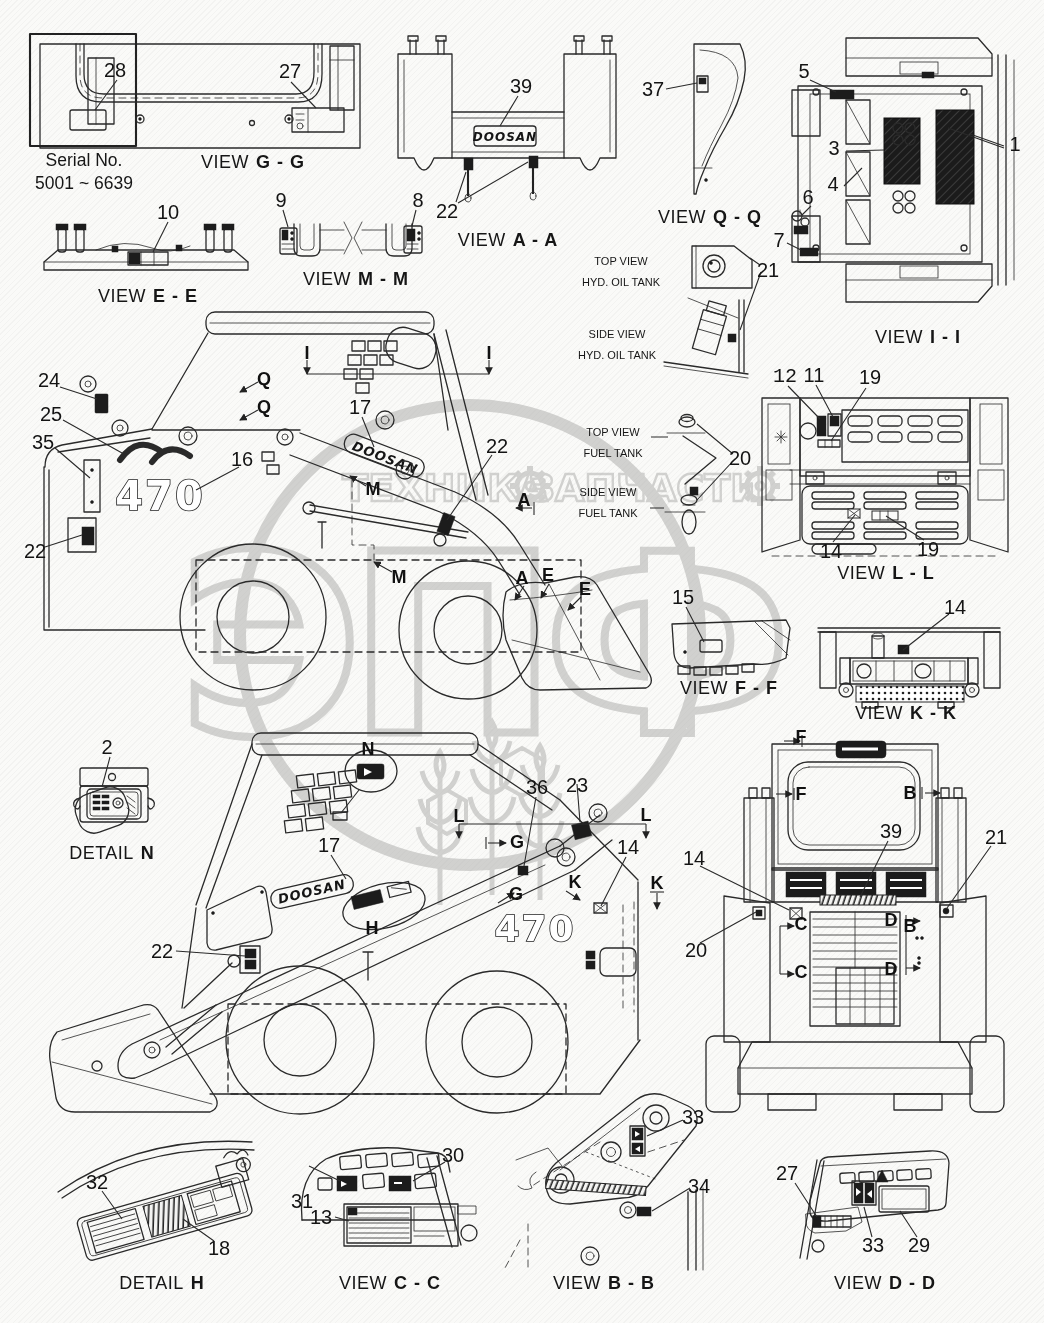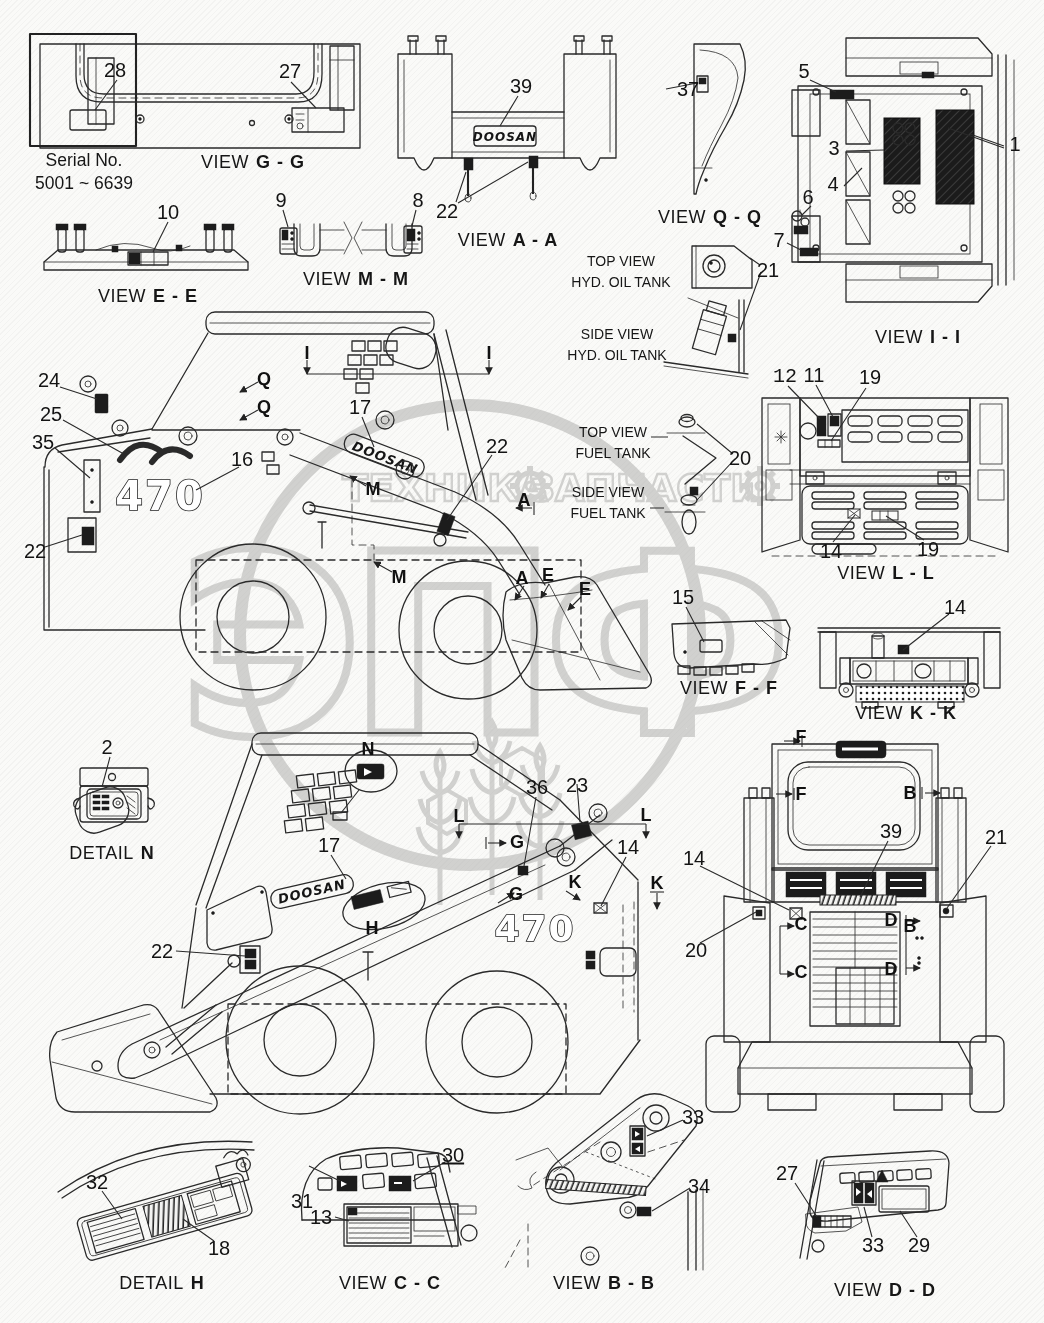--- a/index.html
+++ b/index.html
@@ -7,21 +7,21 @@
   .canvas{position:relative;width:1044px;height:1323px;margin:0 auto;overflow:hidden;
     background:#fafaf8;
     background-image:repeating-linear-gradient(135deg,rgba(110,110,110,.05) 0 1px,transparent 1px 4px);
     font-family:"Liberation Sans",sans-serif;color:#1a1a1a;}
   svg{position:absolute;left:0;top:0;}
   #overlay{position:absolute;left:0;top:0;width:100%;height:100%;}
   .callout{position:absolute;transform:translate(-50%,-50%);font-size:20px;color:#141414;white-space:nowrap;}
   .sec{position:absolute;transform:translate(-50%,-50%);font-size:18px;font-weight:bold;color:#111;white-space:nowrap;}
   .vlabel{position:absolute;transform:translate(-50%,-50%);font-size:18px;letter-spacing:.5px;white-space:nowrap;color:#161616;}
   .vlabel b{margin-left:7px;letter-spacing:1px;}
-  .anno{position:absolute;transform:translate(-50%,-50%);font-size:14px;line-height:21px;text-align:center;white-space:nowrap;color:#161616;}
+  .anno{position:absolute;transform:translate(-50%,-50%);font-size:11px;line-height:21px;text-align:center;white-space:nowrap;color:#161616;}
   .serial{position:absolute;left:26px;top:149px;width:116px;text-align:center;font-size:17.5px;line-height:23px;color:#161616;}
   
   .s{stroke:#2a2a2a;fill:none;stroke-width:1.3;stroke-linecap:round;stroke-linejoin:round;}
   .s2{stroke:#222;fill:none;stroke-width:2.1;stroke-linejoin:round;}
   .th{stroke:#2a2a2a;fill:none;stroke-width:.8;stroke-linecap:round;}
   .dk{fill:#1c1c1c;stroke:#1c1c1c;stroke-width:.5;}
   .ld{stroke:#2a2a2a;stroke-width:1.1;fill:none;}
   .dsh{stroke-dasharray:7 5;}
   .dot{stroke-dasharray:2 4;}
   .ar{marker-end:url(#ah);}
@@ -697,21 +697,21 @@
     <div>Serial No.</div>
     <div>5001 ~ 6639</div>
   </div>
 <div class="callout" style="left: 115px; top: 70px;">28</div>
       <div class="callout" style="left: 290px; top: 71px;">27</div>
       <div class="callout" style="left: 521px; top: 86px;">39</div>
       <div class="callout" style="left: 447px; top: 211px;">22</div>
       <div class="callout" style="left: 418px; top: 200px;">8</div>
       <div class="callout" style="left: 281px; top: 200px;">9</div>
       <div class="callout" style="left: 168px; top: 212px;">10</div>
-      <div class="callout" style="left: 653px; top: 89px; margin-left: 35px;">37</div>
+      <div class="callout" style="left: 653px; top: 89px;">37</div>
       <div class="callout" style="left: 804px; top: 71px;">5</div>
       <div class="callout" style="left: 834px; top: 148px;">3</div>
       <div class="callout" style="left: 833px; top: 184px;">4</div>
       <div class="callout" style="left: 808px; top: 197px;">6</div>
       <div class="callout" style="left: 779px; top: 240px;">7</div>
       <div class="callout" style="left: 1015px; top: 144px;">1</div>
       <div class="callout" style="left: 768px; top: 270px;">21</div>
       <div class="callout" style="left: 49px; top: 380px;">24</div>
       <div class="callout" style="left: 51px; top: 414px;">25</div>
       <div class="callout" style="left: 43px; top: 442px;">35</div>
@@ -733,21 +733,21 @@
       <div class="callout" style="left: 628px; top: 847px;">14</div>
       <div class="callout" style="left: 329px; top: 845px;">17</div>
       <div class="callout" style="left: 162px; top: 951px;">22</div>
       <div class="callout" style="left: 891px; top: 831px;">39</div>
       <div class="callout" style="left: 996px; top: 837px;">21</div>
       <div class="callout" style="left: 694px; top: 858px;">14</div>
       <div class="callout" style="left: 696px; top: 950px;">20</div>
       <div class="callout" style="left: 97px; top: 1182px;">32</div>
       <div class="callout" style="left: 219px; top: 1248px;">18</div>
       <div class="callout" style="left: 302px; top: 1201px;">31</div>
-      <div class="callout" style="left: 453px; top: 1155px; text-decoration: underline;">30</div>
+      <div class="callout" style="left: 453px; top: 1155px;">30</div>
       <div class="callout" style="left: 321px; top: 1217px;">13</div>
       <div class="callout" style="left: 693px; top: 1117px;">33</div>
       <div class="callout" style="left: 699px; top: 1186px;">34</div>
       <div class="callout" style="left: 787px; top: 1173px;">27</div>
       <div class="callout" style="left: 873px; top: 1245px;">33</div>
       <div class="callout" style="left: 919px; top: 1245px;">29</div>
       <div class="sec" style="left: 264px; top: 379px;">Q</div>
       <div class="sec" style="left: 264px; top: 407px;">Q</div>
       <div class="sec" style="left: 307px; top: 353px;">I</div>
       <div class="sec" style="left: 489px; top: 353px;">I</div>
@@ -779,21 +779,21 @@
       <div class="vlabel" style="left: 918px; top: 337px; text-align: right;"><span>VIEW</span><b>I - I</b></div>
       <div class="vlabel" style="left: 148px; top: 296px;"><span>VIEW</span><b>E - E</b></div>
       <div class="vlabel" style="left: 356px; top: 279px;"><span>VIEW</span><b>M - M</b></div>
       <div class="vlabel" style="left: 886px; top: 573px;"><span>VIEW</span><b>L - L</b></div>
       <div class="vlabel" style="left: 729px; top: 688px;"><span>VIEW</span><b>F - F</b></div>
       <div class="vlabel" style="left: 906px; top: 713px;"><span>VIEW</span><b>K - K</b></div>
       <div class="vlabel" style="left: 112px; top: 853px;"><span>DETAIL</span><b>N</b></div>
       <div class="vlabel" style="left: 162px; top: 1283px;"><span>DETAIL</span><b>H</b></div>
       <div class="vlabel" style="left: 390px; top: 1283px;"><span>VIEW</span><b>C - C</b></div>
       <div class="vlabel" style="left: 604px; top: 1283px;"><span>VIEW</span><b>B - B</b></div>
-      <div class="vlabel" style="left: 885px; top: 1283px; margin-top: 7px;"><span>VIEW</span><b>D - D</b></div>
+      <div class="vlabel" style="left: 885px; top: 1283px;"><span>VIEW</span><b>D - D</b></div>
       <div class="anno" style="left: 621px; top: 272px;">
         <div>TOP VIEW</div>
         <div>HYD. OIL TANK</div>
       </div>
       <div class="anno" style="left: 617px; top: 345px;">
         <div>SIDE VIEW</div>
         <div>HYD. OIL TANK</div>
       </div>
       <div class="anno" style="left: 613px; top: 443px;">
         <div>TOP VIEW</div>

